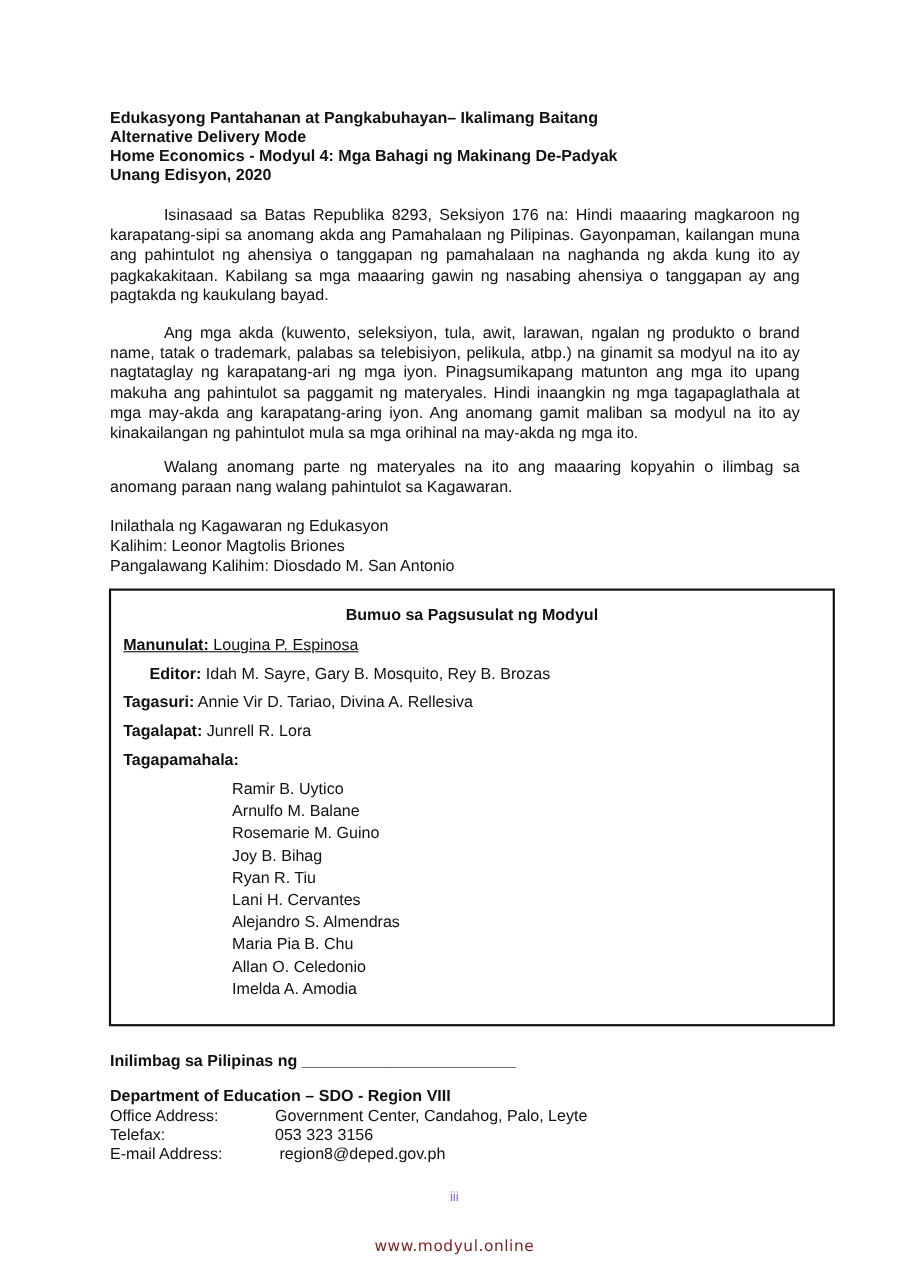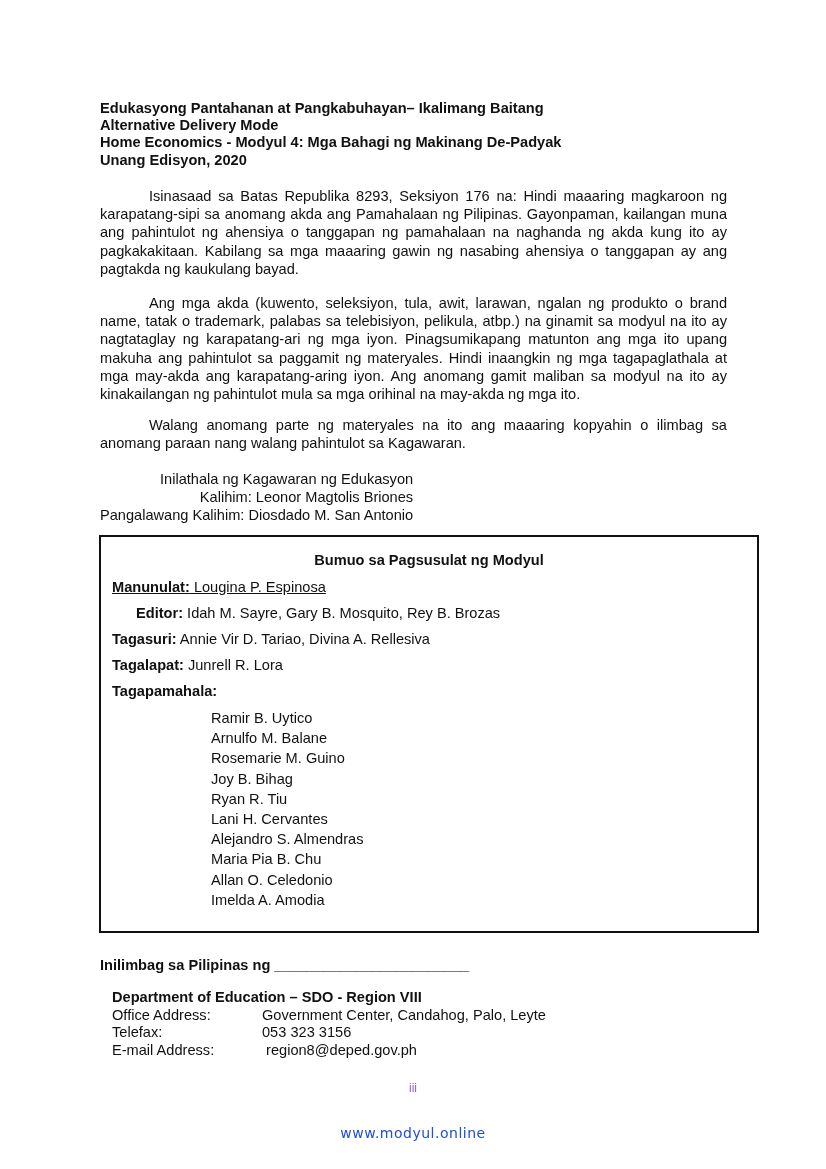--- a/index.html
+++ b/index.html
@@ -8,39 +8,39 @@
       font-family: "Liberation Sans", sans-serif; color: #111111;
     }
     .page { position: absolute; left: 100px; top: 0; width: 627px; }
     .header-block { position: absolute; top: 100px; left: 0; width: 627px;
       font-weight: bold; font-size: 14.6px; line-height: 17.2px; }
     .para { position: absolute; left: 0; width: 627px; font-size: 14.6px;
       line-height: 18.2px; text-align: justify; text-indent: 49px; }
     .p1 { top: 187px; }
     .p2 { top: 294px; }
     .p3 { top: 416px; }
-    .publisher { position: absolute; top: 471px; left: 0; font-size: 14.6px; line-height: 17.8px; text-align: right; }
+    .publisher { position: absolute; top: 471px; left: 0; font-size: 14.6px; line-height: 17.8px; }
     .credits-box { position: absolute; left: -1px; top: 535px; width: 624px; height: 394px;
       border: 2px solid #111; padding-left: 32px; }
     .credits-title { position: absolute; top: 15px; left: 0; width: 100%; text-align: center;
       font-weight: bold; font-size: 14.6px; }
     .credit-row { position: absolute; left: 11px; font-size: 14.6px; }
     .credit-row b { font-weight: bold; }
     .r1 { top: 42px; text-decoration: underline; } .r2 { top: 68px; margin-left: 24px; } .r3 { top: 94px; } .r4 { top: 120px; } .r5 { top: 146px; }
     .managers { position: absolute; left: 110px; top: 171px; font-size: 14.6px; line-height: 20.2px; }
     .managers div { white-space: nowrap; }
     .printed { position: absolute; top: 957px; left: 0; font-weight: bold; font-size: 14.6px; }
-    .deped { position: absolute; top: 989px; left: 12px; font-size: 14.6px; line-height: 17.6px; }
+    .deped { position: absolute; top: 989px; left: 0; font-size: 14.6px; line-height: 17.6px; }
     .deped .title { font-weight: bold; }
     .deped .row { display: flex; }
     .deped .lbl { width: 150px; }
     .page-num { position: absolute; top: 1081px; left: 0; width: 626px; text-align: center;
       font-size: 12px; color: #8b5cf6; }
     .watermark { position: absolute; top: 1125px; left: 0; width: 826px; text-align: center;
-      font-family: "DejaVu Sans", sans-serif; font-size: 14px; color: #1d4ed8; letter-spacing: 0.5px; }
+      font-family: "DejaVu Sans", sans-serif; font-size: 14px; color: #7f1d1d; letter-spacing: 0.5px; }
   </style>
 </head>
 <body>
 
 <div class="page">
   <div class="header-block">
     <div>Edukasyong Pantahanan at Pangkabuhayan– Ikalimang Baitang</div>
     <div>Alternative Delivery Mode</div>
     <div>Home Economics - Modyul 4: Mga Bahagi ng Makinang De-Padyak</div>
     <div>Unang Edisyon, 2020</div>

